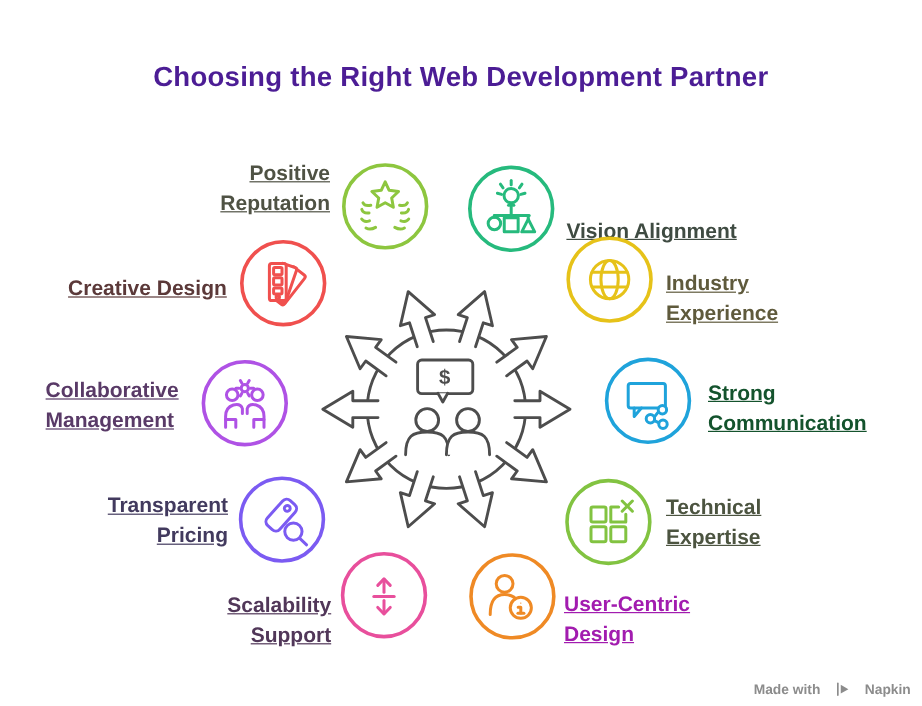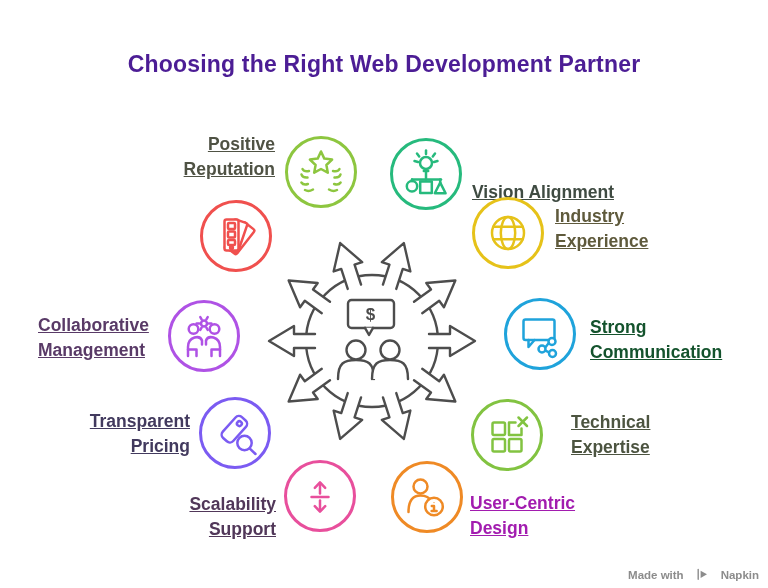--- a/index.html
+++ b/index.html
@@ -115,21 +115,21 @@
     <svg viewBox="0 0 76 76">
       <g stroke="currentColor" fill="none" stroke-width="2.5" stroke-linecap="round" stroke-linejoin="round">
         <circle cx="38" cy="38" r="34.5" stroke-width="3"></circle>
         <circle cx="38" cy="38" r="16"></circle>
         <ellipse cx="38" cy="38" rx="7.2" ry="16"></ellipse>
         <path d="M23.5 31.8 H52.5"></path>
           <path d="M23.5 44.2 H52.5"></path>
       </g>
     </svg>
   </div>
-  <div class="label" style="left: 555px; top: 204px; color: rgb(95, 90, 60);">
+  <div class="label" style="left: 555px; top: 224px; color: rgb(95, 90, 60);">
     <div>Industry</div>
       <div>Experience</div>
   </div>
 
   <div class="icon" style="left: 502px; top: 296px; color: rgb(31, 163, 219);">
     <svg viewBox="0 0 76 76">
       <g stroke="currentColor" fill="none" stroke-width="2.5" stroke-linecap="round" stroke-linejoin="round">
         <circle cx="38" cy="38" r="34.5" stroke-width="3"></circle>
         <rect x="21.5" y="23.5" width="31" height="20.5" rx="2"></rect>
         <path d="M26.5 44 V51 L32.5 44"></path>
@@ -152,21 +152,21 @@
         <circle cx="38" cy="38" r="34.5" stroke-width="3"></circle>
         <rect x="23.5" y="25.5" width="12.5" height="12.5" rx="1.5"></rect>
         <path d="M52.5 31.5 V38 H40 V25.5 H46.5"></path>
         <rect x="23.5" y="42" width="12.5" height="12.5" rx="1.5"></rect>
         <rect x="40" y="42" width="12.5" height="12.5" rx="1.5"></rect>
         <path d="M49.5 20.5 L58 29"></path>
           <path d="M58 20.5 L49.5 29"></path>
       </g>
     </svg>
   </div>
-  <div class="label" style="left: 555px; top: 410px; color: rgb(76, 84, 64); margin-left: 16px;">
+  <div class="label" style="left: 555px; top: 410px; color: rgb(76, 84, 64);">
     <div>Technical</div>
       <div>Expertise</div>
   </div>
 
   <div class="icon" style="left: 389px; top: 459px; color: rgb(239, 138, 37);">
     <svg viewBox="0 0 76 76">
       <g stroke="currentColor" fill="none" stroke-width="2.5" stroke-linecap="round" stroke-linejoin="round">
         <circle cx="38" cy="38" r="34.5" stroke-width="3"></circle>
         <circle cx="31.5" cy="27.5" r="7"></circle>
         <path d="M19.5 53 C19.5 41 24 36.5 31.5 36.5 C37 36.5 40.5 38.5 42.5 42.5"></path>
@@ -253,20 +253,23 @@
             <rect x="26.5" y="21.5" width="14" height="31" rx="2" fill="#fff"></rect>
           </g>
         <rect x="26.5" y="21.5" width="14" height="31" rx="2" fill="#fff"></rect>
         <rect x="30" y="25" width="7" height="6" rx="1"></rect>
         <rect x="30" y="33.5" width="7" height="6" rx="1"></rect>
         <rect x="30" y="42" width="7" height="5" rx="1"></rect>
         <circle cx="33.5" cy="49.6" r="1.4"></circle>
       </g>
     </svg>
   </div>
+  <div class="label ta-r" style="right: 579px; top: 228px; color: rgb(91, 57, 57);">
+    <div>Creative Design</div>
+  </div>
 
   <div class="footer">
     <span>Made with</span>
     <svg viewBox="0 0 13 13">
       <path d="M2.2 1.5 V11.2" stroke="currentColor" stroke-width="1.4" fill="none" stroke-linecap="round"></path>
       <path d="M4.6 2.7 L11 6.3 L4.6 10 Z" fill="currentColor"></path>
     </svg>
     <span>Napkin</span>
   </div>
 

